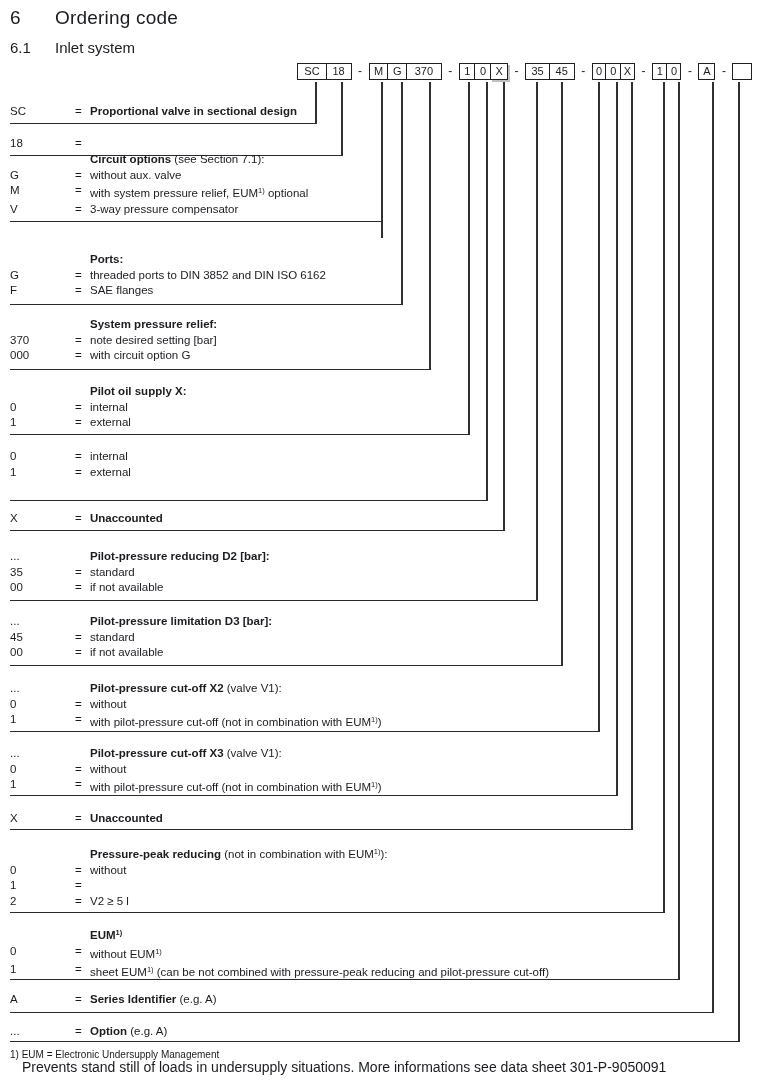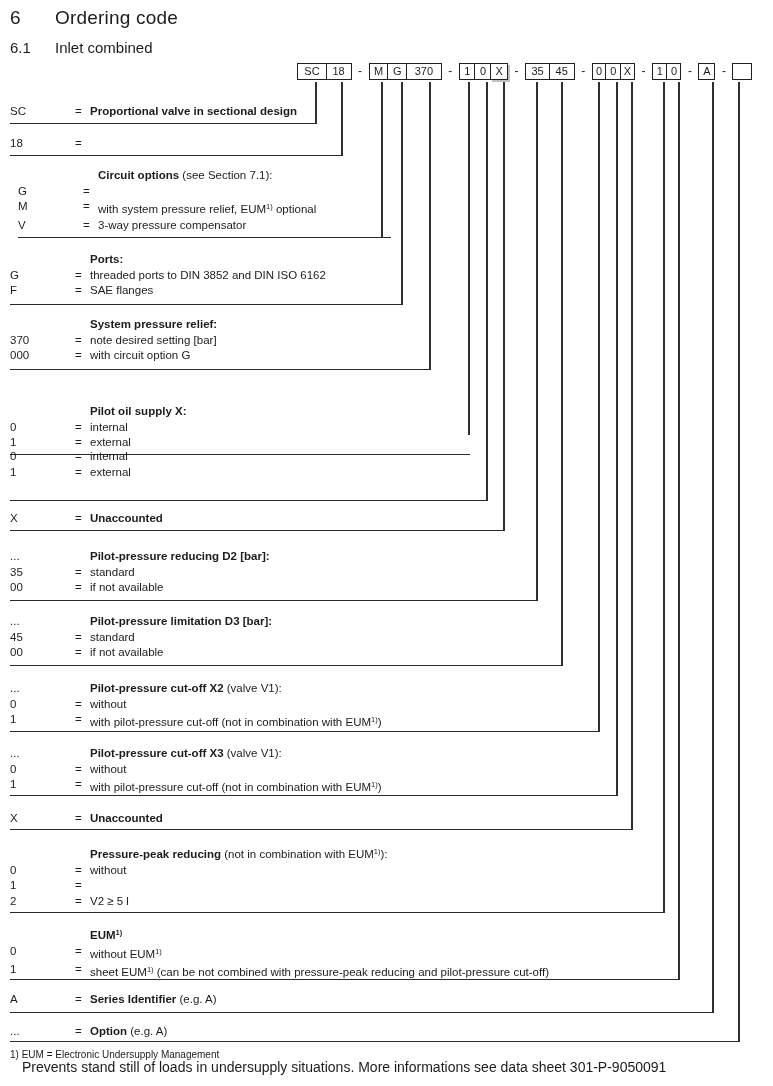--- a/index.html
+++ b/index.html
@@ -45,21 +45,21 @@
   .footnote1{position:absolute;left:10px;top:1048px;font-size:10px;line-height:13px;white-space:nowrap;}
   .footnote2{position:absolute;left:22px;top:1061px;font-size:14px;line-height:13px;white-space:nowrap;}
 </style>
 </head>
 <body>
 
 <div class="page">
   <div class="h1-num">6</div>
   <div class="h1-title">Ordering code</div>
   <div class="h2-num">6.1</div>
-  <div class="h2-title">Inlet combined</div>
+  <div class="h2-title">Inlet system</div>
 
   <div class="codebar" id="codebar">
       <span class="grp">
         <span class="cbox" style="width: 30px;">SC</span>
         <span class="cbox" style="width: 26px;">18</span>
       </span>
       <span class="dash">-</span>
       <span class="grp">
         <span class="cbox" style="width: 20px;">M</span>
         <span class="cbox" style="width: 20px;">G</span>
@@ -122,29 +122,30 @@
           <span class="e">=</span>
           <span class="d"><b>Proportional valve in sectional design</b></span>
         </div>
       </div>
       <div class="section" style="top: 136px; width: 332.5px; height: 20px;">
         <div class="row">
           <span class="c">18</span>
           <span class="e">=</span>
         </div>
       </div>
-      <div class="section" style="top: 168px; width: 372.5px; height: 70px; margin-left: 8px;">
+      <div class="section" style="top: 152px; width: 372.5px; height: 70px;">
         <div class="row">
           <span class="c"></span>
           <span class="e"></span>
           <span class="d"><b>Circuit options</b><span> (see Section 7.1):</span></span>
         </div>
         <div class="row">
           <span class="c">G</span>
           <span class="e">=</span>
+          <span class="d"><span>without aux. valve</span></span>
         </div>
         <div class="row">
           <span class="c">M</span>
           <span class="e">=</span>
           <span class="d"><span>with system pressure relief, EUM</span><span class="sup">1)</span><span> optional</span></span>
         </div>
         <div class="row">
           <span class="c">V</span>
           <span class="e">=</span>
           <span class="d"><span>3-way pressure compensator</span></span>
@@ -177,21 +178,21 @@
           <span class="c">370</span>
           <span class="e">=</span>
           <span class="d"><span>note desired setting [bar]</span></span>
         </div>
         <div class="row">
           <span class="c">000</span>
           <span class="e">=</span>
           <span class="d"><span>with circuit option G</span></span>
         </div>
       </div>
-      <div class="section" style="top: 384px; width: 459.5px; height: 51px; margin-top: 20px;">
+      <div class="section" style="top: 384px; width: 459.5px; height: 51px;">
         <div class="row">
           <span class="c"></span>
           <span class="e"></span>
           <span class="d"><b>Pilot oil supply X:</b></span>
         </div>
         <div class="row">
           <span class="c">0</span>
           <span class="e">=</span>
           <span class="d"><span>internal</span></span>
         </div>

